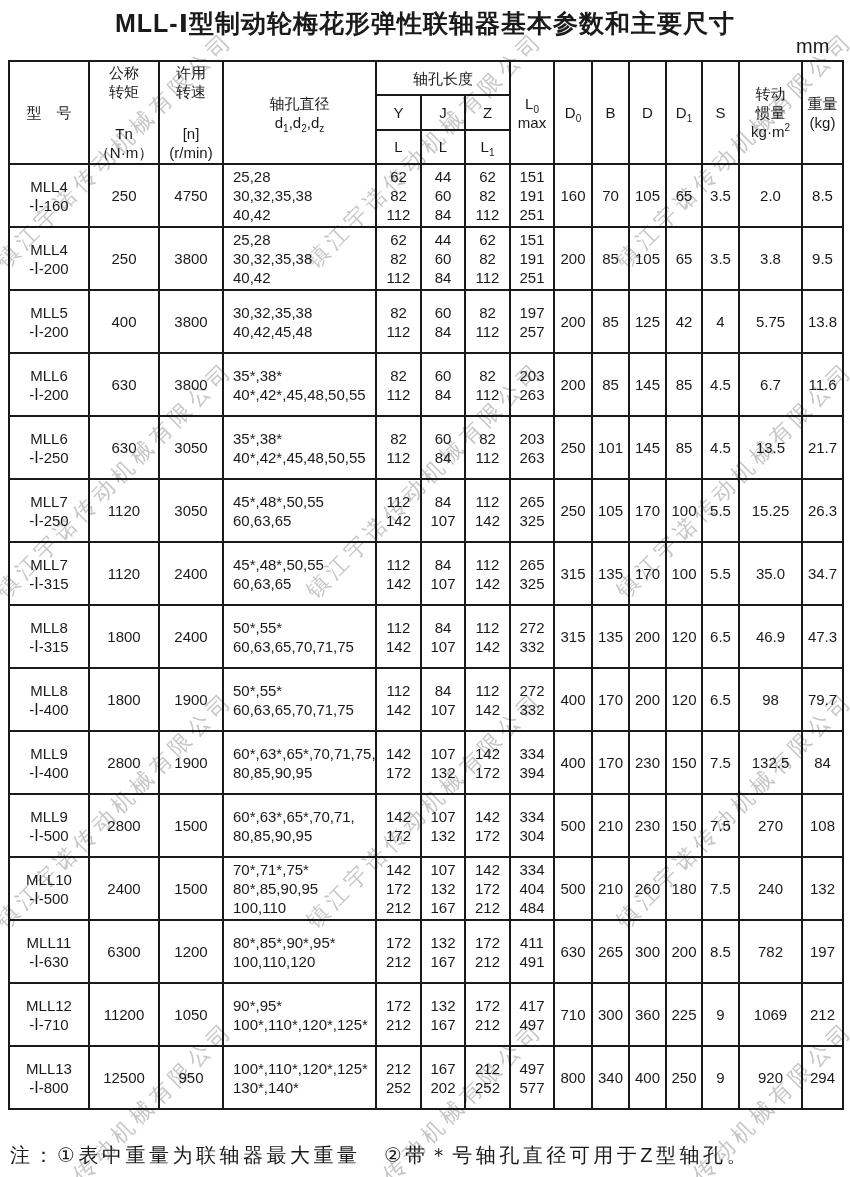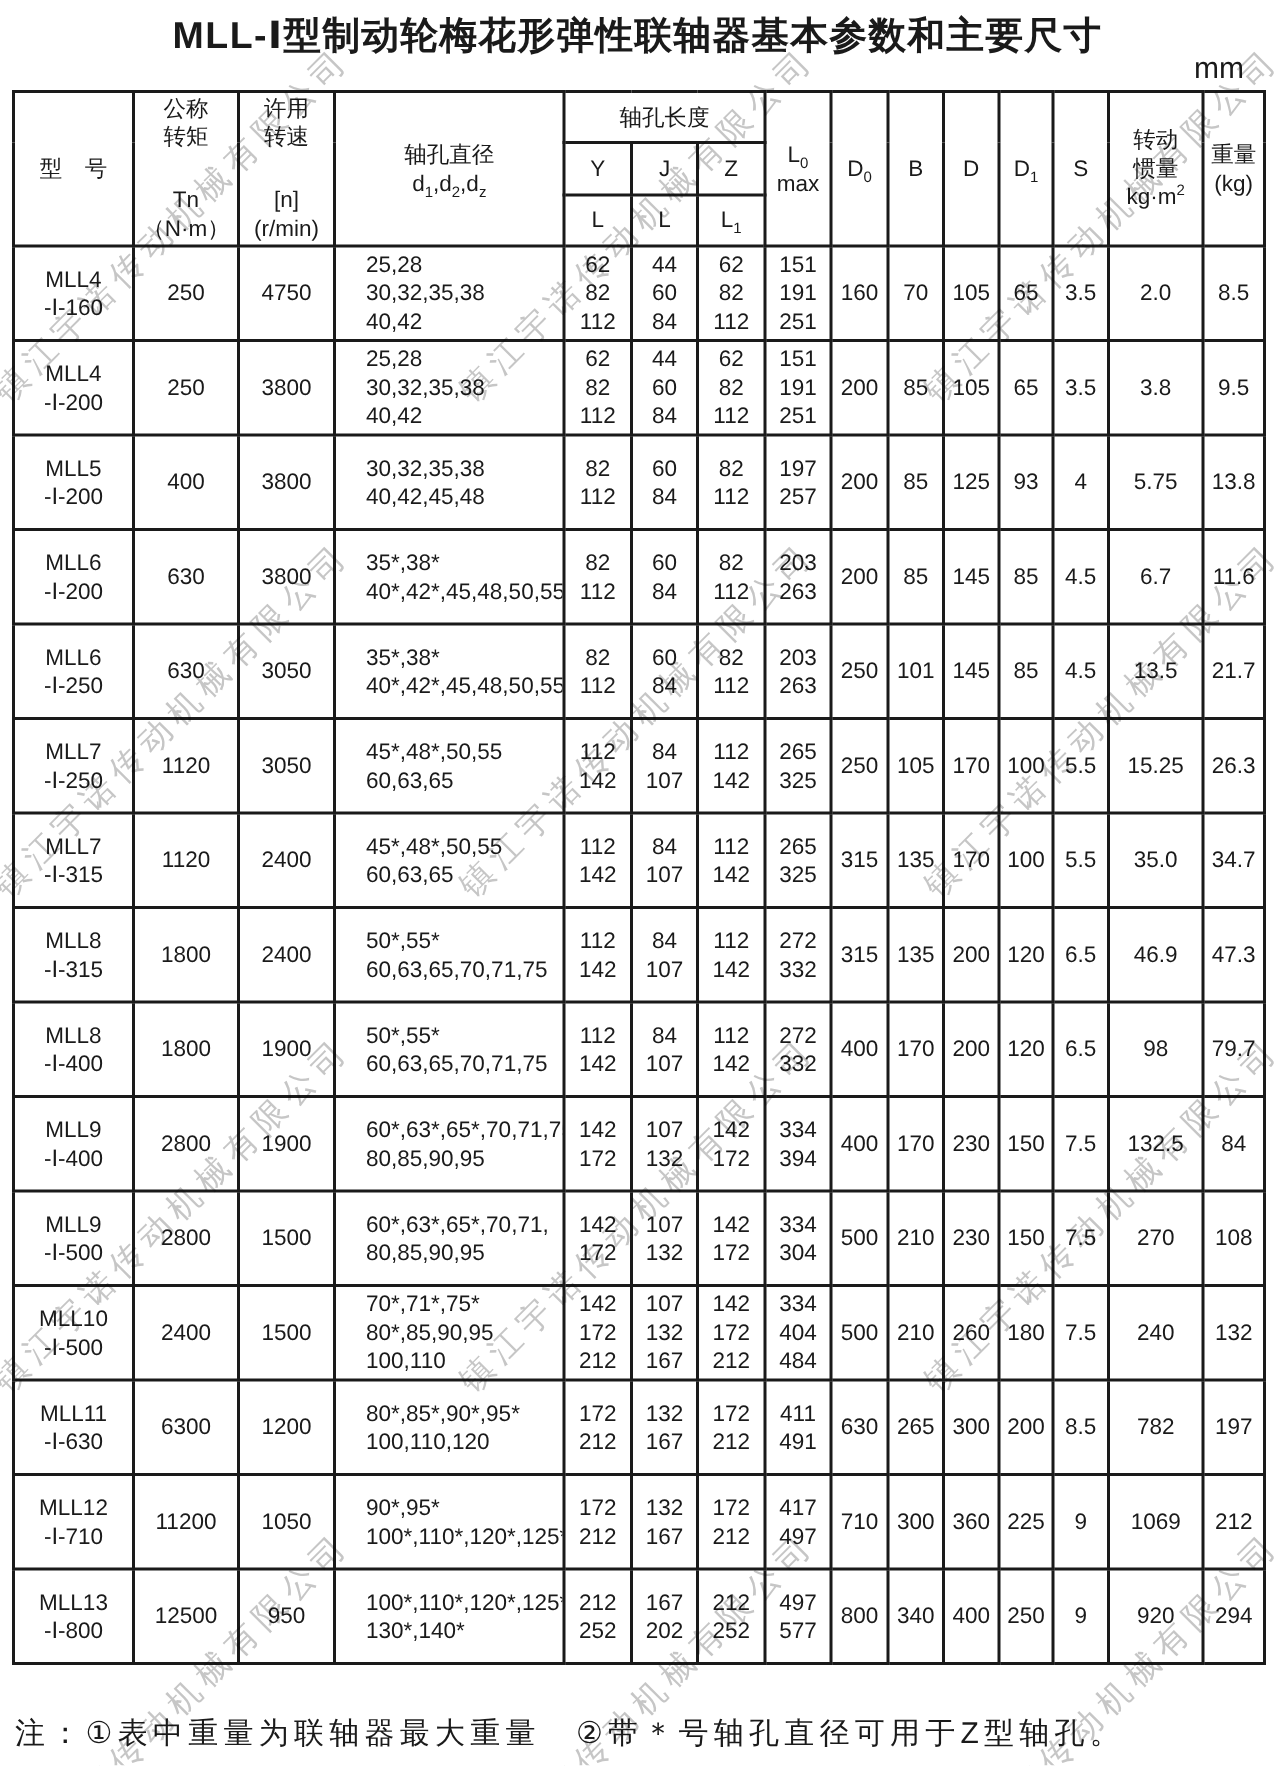--- a/index.html
+++ b/index.html
@@ -22,21 +22,21 @@
     font-weight:normal;font-size:15px;line-height:19px;padding:1px 2px;
     overflow:hidden;
   }
   thead tr{height:31px;}
   tbody tr{height:63px;}
   td{white-space:pre-line;}
   .pre{white-space:pre-line;}
   .gap-top{margin-top:23px;}
   sub{font-size:10px;line-height:0;}
   sup{font-size:10px;line-height:0;}
-  td.col-bores{text-align:left;padding-left:20px;}
+  td.col-bores{text-align:left;padding-left:9px;}
   .note{
     position:absolute;top:1142px;left:10px;font-size:20px;
     letter-spacing:3.5px;z-index:2;white-space:nowrap;
   }
   .wm-layer{
     position:absolute;top:0;left:0;width:850px;height:1177px;
     z-index:5;pointer-events:none;mix-blend-mode:multiply;
   }
   .wm{
     position:absolute;transform:translate(-50%,-50%) rotate(-45deg);
@@ -189,21 +189,21 @@
 112</td>
           <td class="col-j">60
 84</td>
           <td class="col-z">82
 112</td>
           <td class="col-l0">197
 257</td>
           <td class="col-d0">200</td>
           <td class="col-b">85</td>
           <td class="col-d">125</td>
-          <td class="col-d1">93</td>
+          <td class="col-d1">42</td>
           <td class="col-s">4</td>
           <td class="col-inertia">5.75</td>
           <td class="col-weight">13.8</td>
         </tr>
         <tr>
           <td class="col-model">MLL6
 -Ⅰ-200</td>
           <td class="col-tn">630</td>
           <td class="col-rpm">3800</td>
           <td class="col-bores">35*,38*

